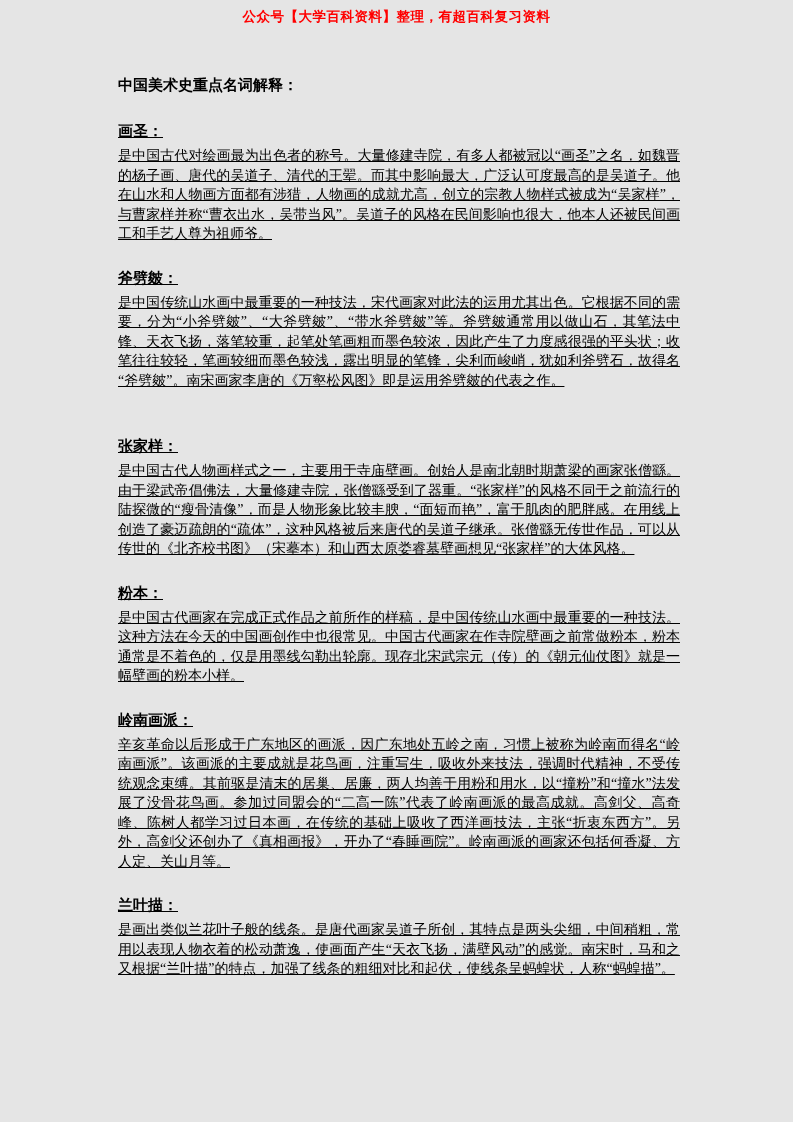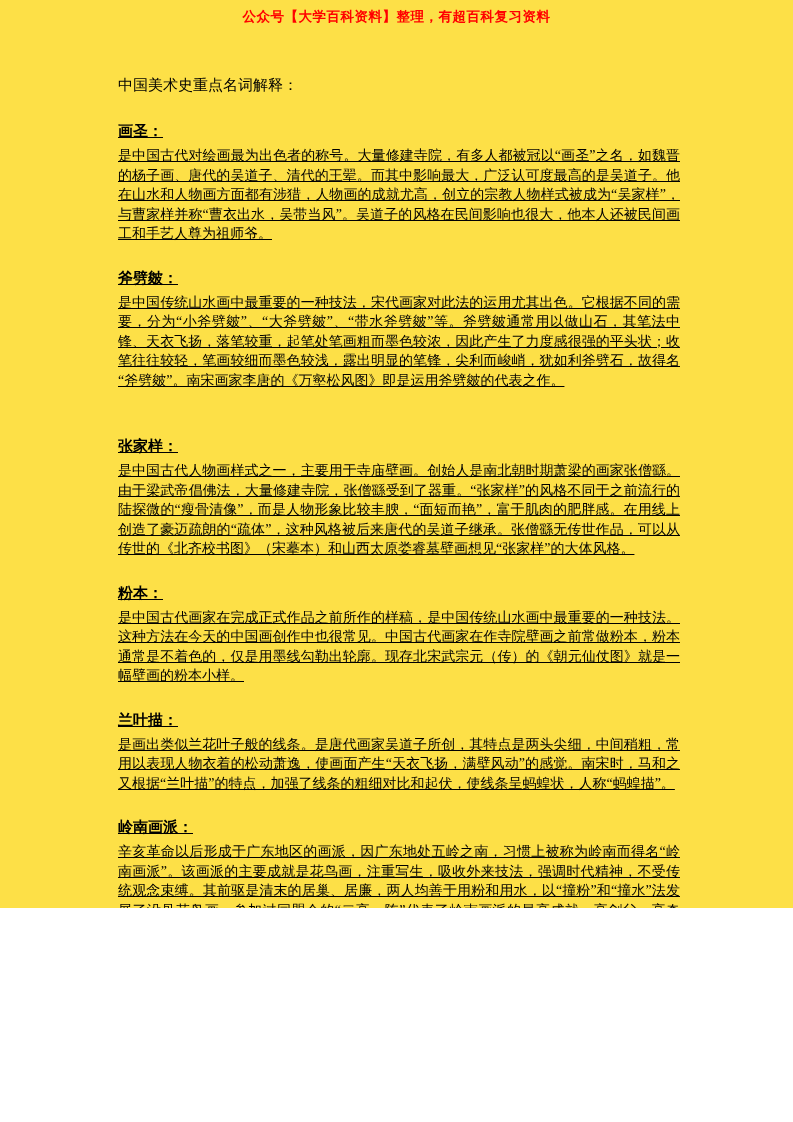--- a/index.html
+++ b/index.html
@@ -3,42 +3,42 @@
 <meta charset="utf-8">
 <style>
   html, body {
     margin: 0;
     padding: 0;
     background: #ffffff;
   }
   .page {
     position: relative;
     width: 793px;
-    height: 908px;
+    height: 1122px;
     margin: 0 auto;
-    background: #fde047;
+    background: #e5e5e5;
     font-family: "Liberation Serif", "DejaVu Serif", serif;
     color: #000000;
     overflow: hidden;
     box-sizing: border-box;
   }
   .page-header {
     padding-top: 8px;
     text-align: center;
     font-size: 13.5px;
     font-weight: bold;
     letter-spacing: 0.5px;
   }
   .content {
     box-sizing: border-box;
     padding: 50px 113px 0 118px;
   }
   .doc-title {
     font-size: 15px;
-    font-weight: normal;
+    font-weight: bold;
     margin: 0 0 26px 0;
   }
   .section {
     margin: 0 0 24px 0;
     text-decoration: underline;
   }
   .section.gap-lg {
     margin-top: 46px;
   }
   .term-heading {
@@ -81,23 +81,23 @@
       <h3 class="term-heading">张家样：</h3>
       <p class="term-body">是中国古代人物画样式之一，主要用于寺庙壁画。创始人是南北朝时期萧梁的画家张僧繇。由于梁武帝倡佛法，大量修建寺院，张僧繇受到了器重。“张家样”的风格不同于之前流行的陆探微的“瘦骨清像”，而是人物形象比较丰腴，“面短而艳”，富于肌肉的肥胖感。在用线上创造了豪迈疏朗的“疏体”，这种风格被后来唐代的吴道子继承。张僧繇无传世作品，可以从传世的《北齐校书图》（宋摹本）和山西太原娄睿墓壁画想见“张家样”的大体风格。</p>
     </div>
 
     <div class="section">
       <h3 class="term-heading">粉本：</h3>
       <p class="term-body">是中国古代画家在完成正式作品之前所作的样稿，是中国传统山水画中最重要的一种技法。这种方法在今天的中国画创作中也很常见。中国古代画家在作寺院壁画之前常做粉本，粉本通常是不着色的，仅是用墨线勾勒出轮廓。现存北宋武宗元（传）的《朝元仙仗图》就是一幅壁画的粉本小样。</p>
     </div>
 
     <div class="section">
-      <h3 class="term-heading">兰叶描：</h3>
-      <p class="term-body">是画出类似兰花叶子般的线条。是唐代画家吴道子所创，其特点是两头尖细，中间稍粗，常用以表现人物衣着的松动萧逸，使画面产生“天衣飞扬，满壁风动”的感觉。南宋时，马和之又根据“兰叶描”的特点，加强了线条的粗细对比和起伏，使线条呈蚂蝗状，人称“蚂蝗描”。</p>
+      <h3 class="term-heading">岭南画派：</h3>
+      <p class="term-body">辛亥革命以后形成于广东地区的画派，因广东地处五岭之南，习惯上被称为岭南而得名“岭南画派”。该画派的主要成就是花鸟画，注重写生，吸收外来技法，强调时代精神，不受传统观念束缚。其前驱是清末的居巢、居廉，两人均善于用粉和用水，以“撞粉”和“撞水”法发展了没骨花鸟画。参加过同盟会的“二高一陈”代表了岭南画派的最高成就。高剑父、高奇峰、陈树人都学习过日本画，在传统的基础上吸收了西洋画技法，主张“折衷东西方”。另外，高剑父还创办了《真相画报》，开办了“春睡画院”。岭南画派的画家还包括何香凝、方人定、关山月等。</p>
     </div>
 
     <div class="section">
-      <h3 class="term-heading">岭南画派：</h3>
-      <p class="term-body">辛亥革命以后形成于广东地区的画派，因广东地处五岭之南，习惯上被称为岭南而得名“岭南画派”。该画派的主要成就是花鸟画，注重写生，吸收外来技法，强调时代精神，不受传统观念束缚。其前驱是清末的居巢、居廉，两人均善于用粉和用水，以“撞粉”和“撞水”法发展了没骨花鸟画。参加过同盟会的“二高一陈”代表了岭南画派的最高成就。高剑父、高奇峰、陈树人都学习过日本画，在传统的基础上吸收了西洋画技法，主张“折衷东西方”。另外，高剑父还创办了《真相画报》，开办了“春睡画院”。岭南画派的画家还包括何香凝、方人定、关山月等。</p>
+      <h3 class="term-heading">兰叶描：</h3>
+      <p class="term-body">是画出类似兰花叶子般的线条。是唐代画家吴道子所创，其特点是两头尖细，中间稍粗，常用以表现人物衣着的松动萧逸，使画面产生“天衣飞扬，满壁风动”的感觉。南宋时，马和之又根据“兰叶描”的特点，加强了线条的粗细对比和起伏，使线条呈蚂蝗状，人称“蚂蝗描”。</p>
     </div>
 
   </div>
 </div>
 
 </body></html>

